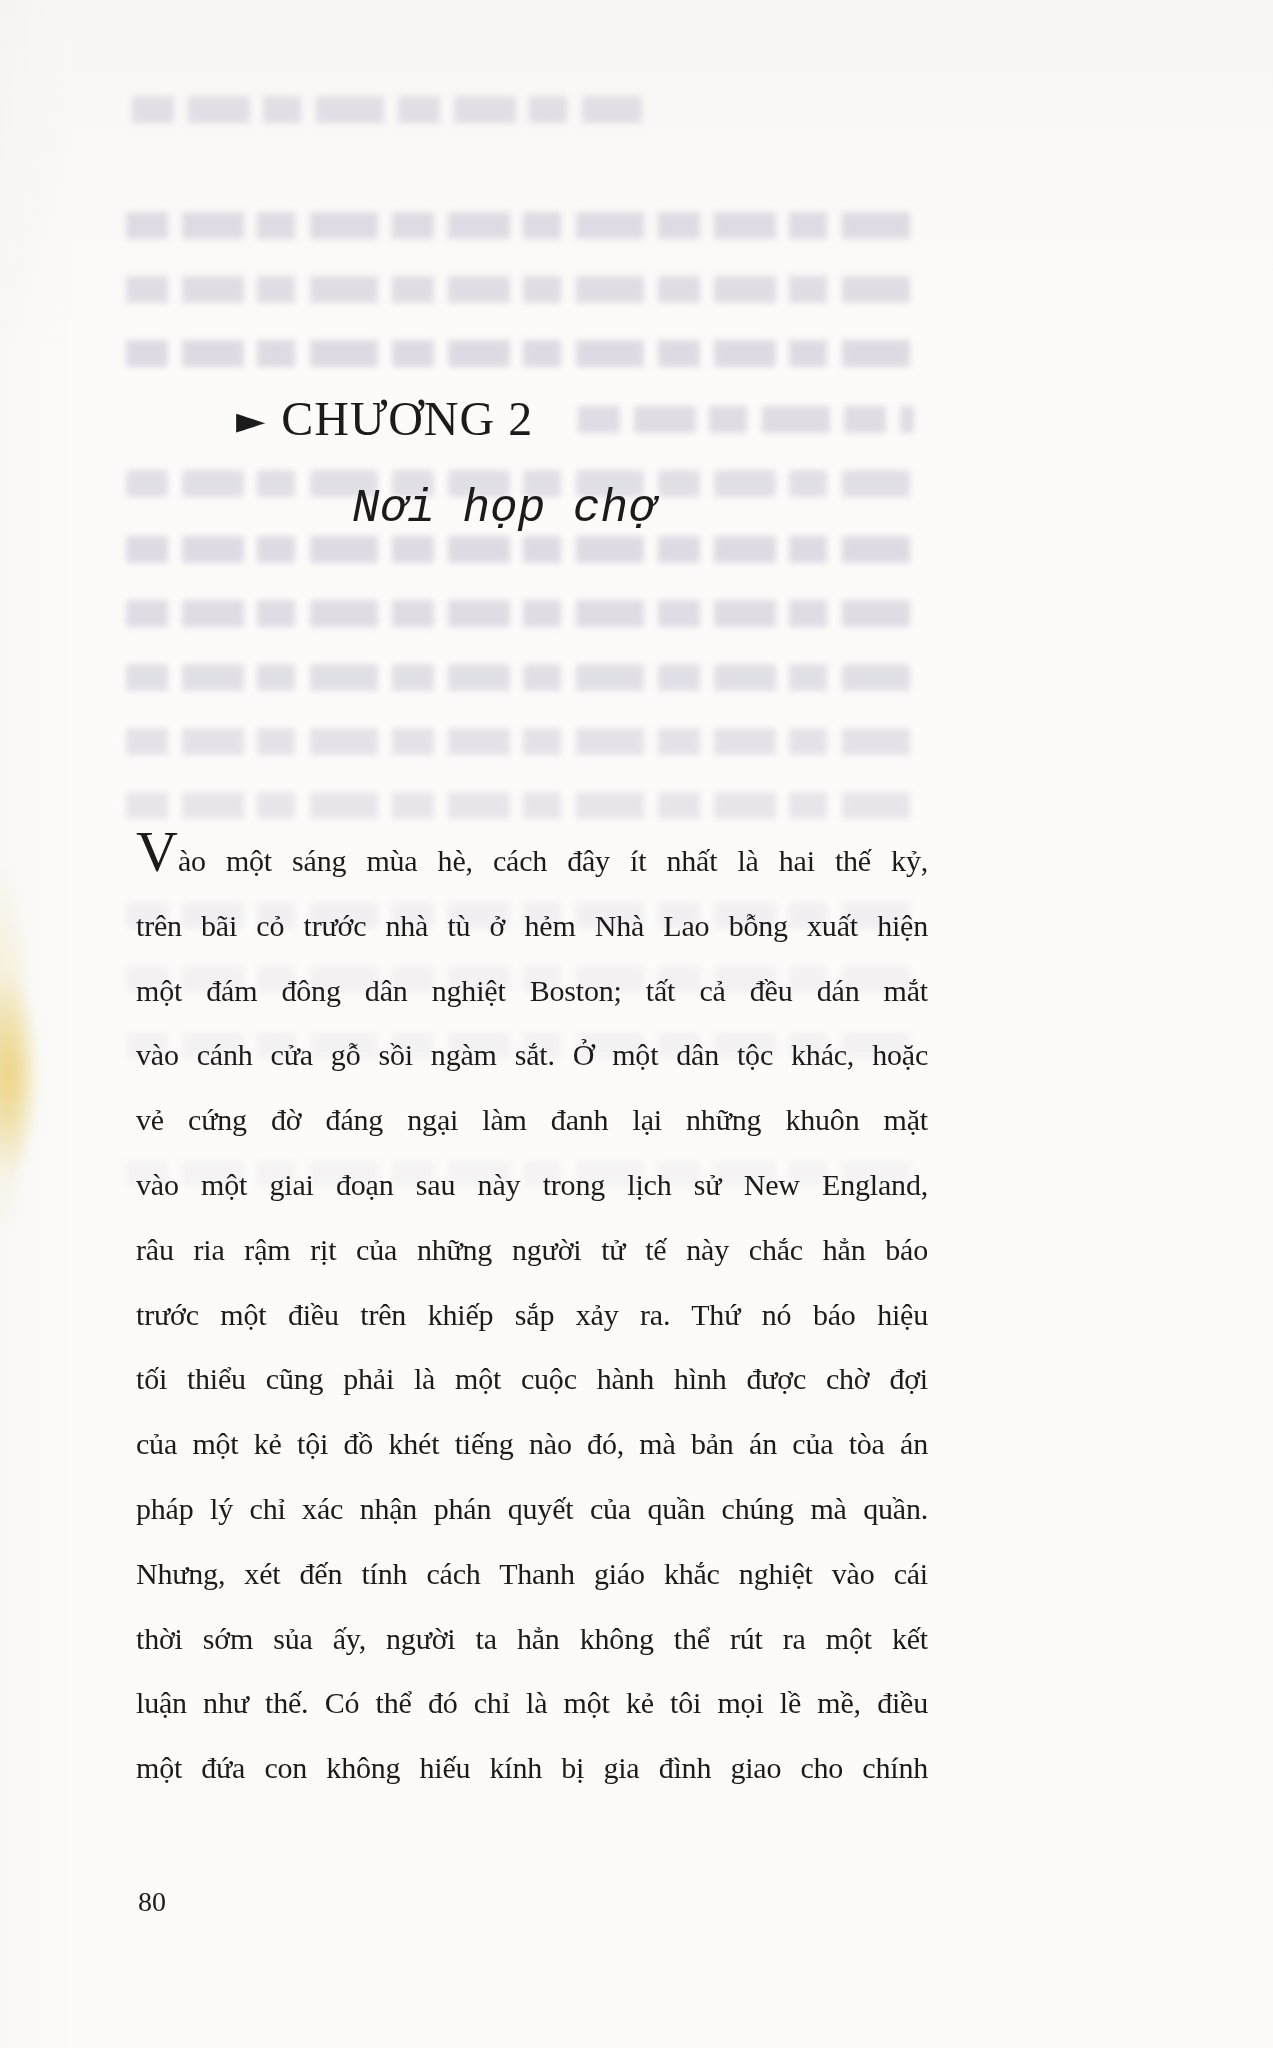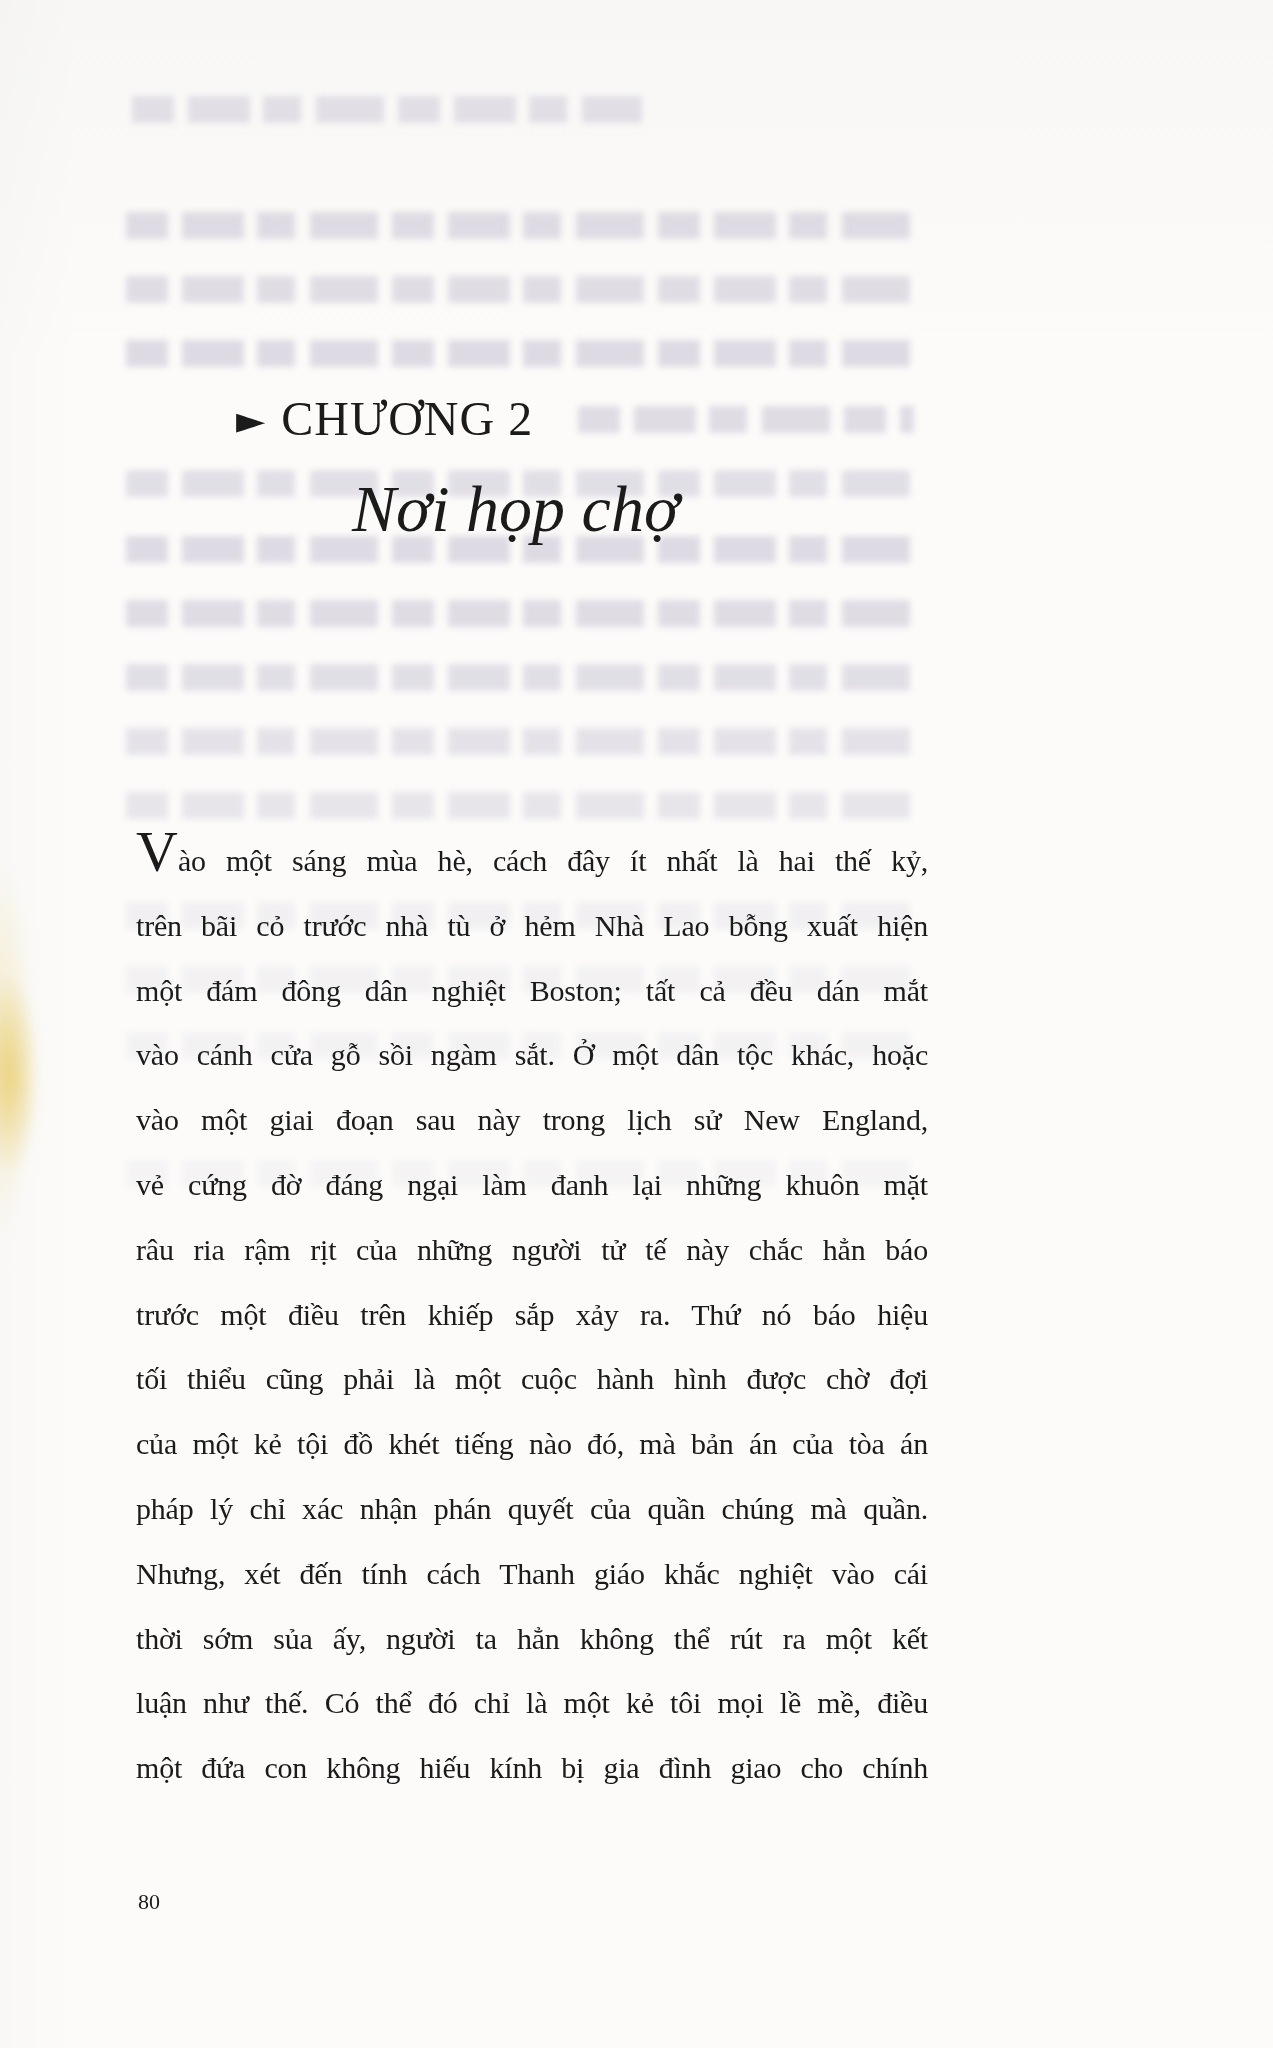--- a/index.html
+++ b/index.html
@@ -78,23 +78,24 @@
     line-height: 46px;
     letter-spacing: 1px;
     font-weight: 500;
   }
 
   .chapter-title {
     position: absolute;
     left: 352px;
     top: 478px;
     font-style: italic;
-    font-size: 66px;
+    font-size: 46px;
     line-height: 62px;
     white-space: nowrap;
+    font-family: Liberation Mono, monospace;
   }
 
   
   .body-text {
     position: absolute;
     left: 122px;
     top: 829px;
     width: 792px;
     font-size: 30px;
     line-height: 64.8px;
@@ -109,21 +110,21 @@
   .drop-cap {
     font-size: 58px;
     line-height: 30px;
     letter-spacing: 0;
   }
 
   .page-number {
     position: absolute;
     left: 138px;
     top: 1884px;
-    font-size: 22px;
+    font-size: 28px;
     line-height: 36px;
   }
 </style>
 </head>
 <body>
 
 <div class="page">
 
   <div class="ghost" style="top:96px;  left:132px; width:510px; opacity:.34"></div>
   <div class="ghost" style="top:212px; left:126px; width:786px; opacity:.40"></div>
@@ -151,22 +152,22 @@
 
   <div class="chapter-title">Nơi họp chợ</div>
 
   <div class="body-text">
     <div class="body-line">
       <span class="drop-cap">V</span><span>ào một sáng mùa hè, cách đây ít nhất là hai thế kỷ,</span>
     </div>
     <div class="body-line">trên bãi cỏ trước nhà tù ở hẻm Nhà Lao bỗng xuất hiện</div>
     <div class="body-line">một đám đông dân nghiệt Boston; tất cả đều dán mắt</div>
     <div class="body-line">vào cánh cửa gỗ sồi ngàm sắt. Ở một dân tộc khác, hoặc</div>
+    <div class="body-line">vẻ cứng đờ đáng ngại làm đanh lại những khuôn mặt</div>
     <div class="body-line">vào một giai đoạn sau này trong lịch sử New England,</div>
-    <div class="body-line">vẻ cứng đờ đáng ngại làm đanh lại những khuôn mặt</div>
     <div class="body-line">râu ria rậm rịt của những người tử tế này chắc hẳn báo</div>
     <div class="body-line">trước một điều trên khiếp sắp xảy ra. Thứ nó báo hiệu</div>
     <div class="body-line">tối thiểu cũng phải là một cuộc hành hình được chờ đợi</div>
     <div class="body-line">của một kẻ tội đồ khét tiếng nào đó, mà bản án của tòa án</div>
     <div class="body-line">pháp lý chỉ xác nhận phán quyết của quần chúng mà quần.</div>
     <div class="body-line">Nhưng, xét đến tính cách Thanh giáo khắc nghiệt vào cái</div>
     <div class="body-line">thời sớm sủa ấy, người ta hẳn không thể rút ra một kết</div>
     <div class="body-line">luận như thế. Có thể đó chỉ là một kẻ tôi mọi lề mề, điều</div>
     <div class="body-line">một đứa con không hiếu kính bị gia đình giao cho chính</div>
   </div>

